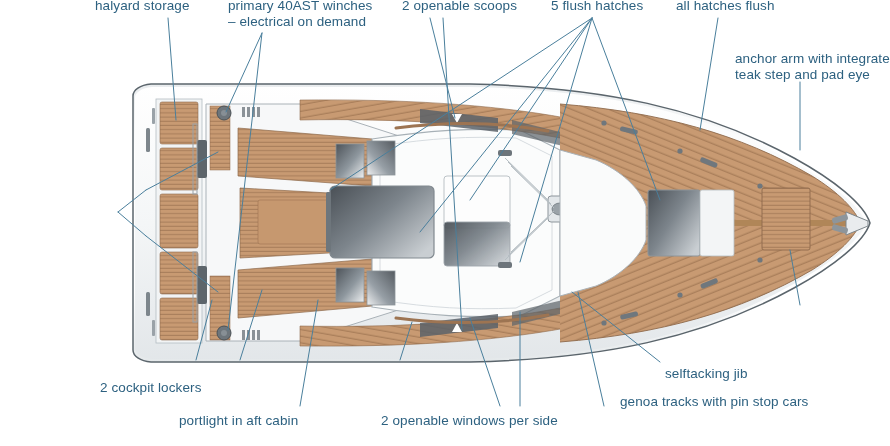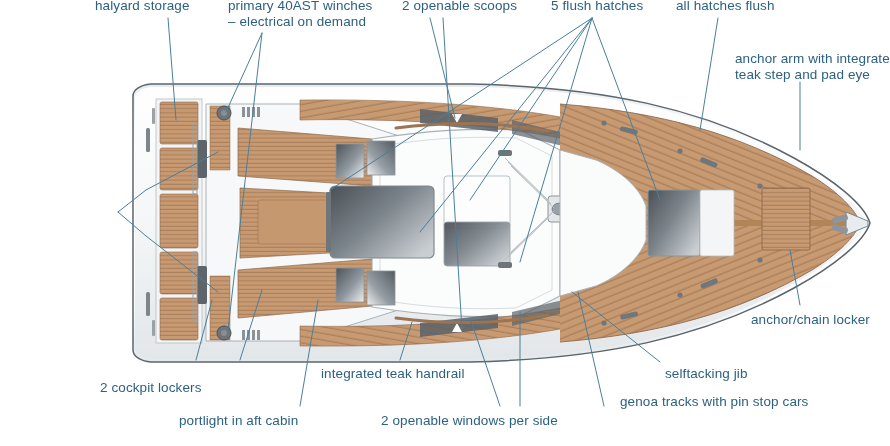--- a/index.html
+++ b/index.html
@@ -333,21 +333,19 @@
 </svg>
 
 <div class="lbl" style="left:95px;top:-2px;">halyard storage</div>
 <div class="lbl" style="left:228px;top:-2px;">primary 40AST winches
 – electrical on demand</div>
 <div class="lbl" style="left:402px;top:-2px;">2 openable scoops</div>
 <div class="lbl" style="left:551px;top:-2px;">5 flush hatches</div>
 <div class="lbl" style="left:676px;top:-2px;">all hatches flush</div>
 <div class="lbl" style="left:699px;top:51px;margin-left:36px;">anchor arm with integrated
 teak step and pad eye</div>
-<div class="lbl" style="left:751px;top:312px;">anchor/chain locker</div>
 <div class="lbl" style="left:665px;top:366px;text-align:center;">selftacking jib</div>
 <div class="lbl" style="left:100px;top:380px;">2 cockpit lockers</div>
-<div class="lbl" style="left:321px;top:366px;">integrated teak handrail</div>
 <div class="lbl" style="left:179px;top:413px;">portlight in aft cabin</div>
 <div class="lbl" style="left:381px;top:413px;">2 openable windows per side</div>
 <div class="lbl" style="left:620px;top:394px;">genoa tracks with pin stop cars</div>
 
 </div>
 
 </body></html>

